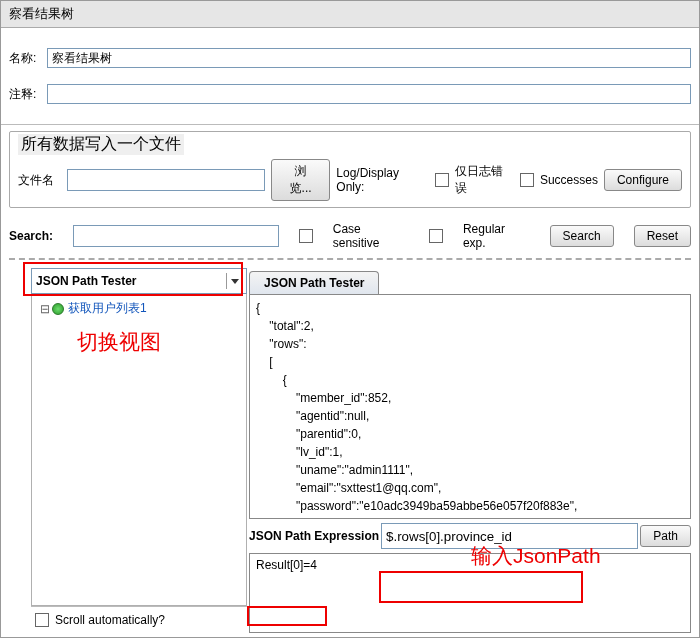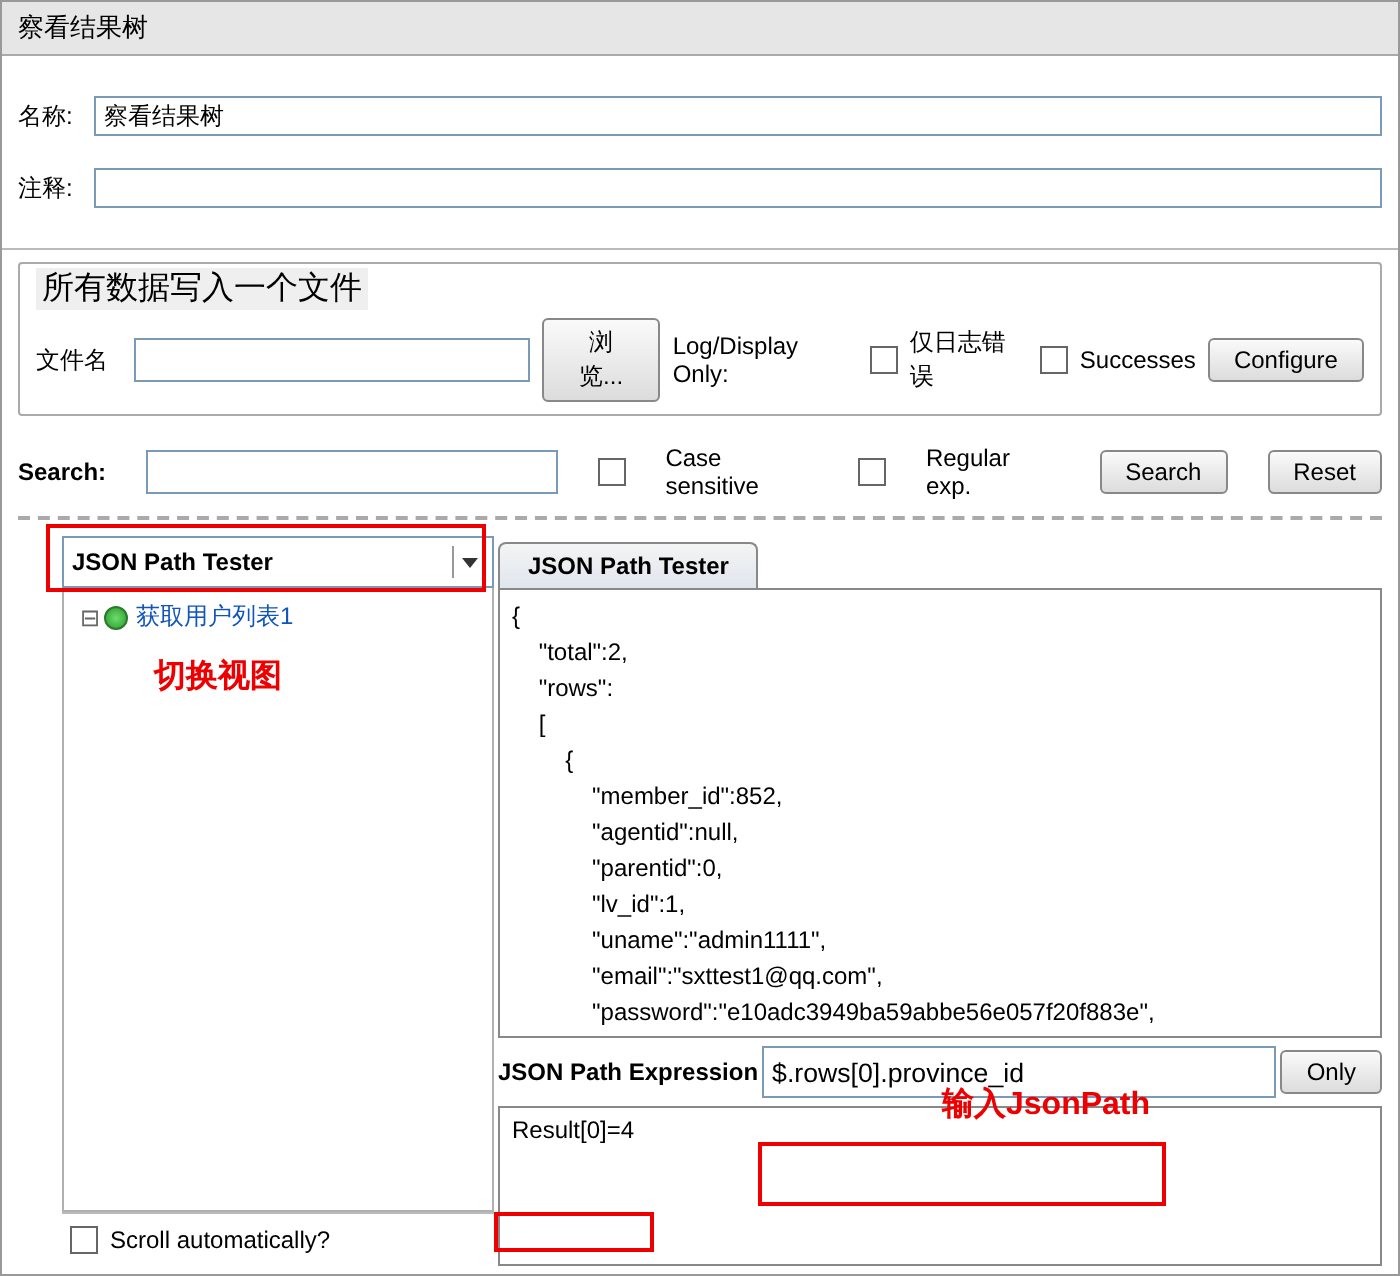--- a/index.html
+++ b/index.html
@@ -215,22 +215,22 @@
 
 .anno-box {
   position:absolute;
   border: 2px solid #e00;
   pointer-events:none;
   z-index: 50;
 }
 .anno-text {
   position:absolute;
   color: #e00;
-  font-size: 16px;
-  font-weight: bold;
+  font-size: 21px;
+  font-weight: normal;
   pointer-events:none;
   z-index: 51;
 }
 </style>
 </head>
 <body>
 
 <div class="panel">
   <div class="title-bar">察看结果树</div>
 
@@ -306,21 +306,21 @@
             "uname":"admin1111",
             "email":"sxttest1@qq.com",
             "password":"e10adc3949ba59abbe56e057f20f883e",
             "regtime":1561629577,
             "pw_answer":null,
             "pw_question":null,
             "name":"sxttest1"</div>
       <div class="expr-bar">
         <span class="lbl">JSON Path Expression</span>
         <input type="text" value="$.rows[0].province_id" style="">
-        <button class="btn">Only</button>
+        <button class="btn">Path</button>
       </div>
       <div class="result-area">Result[0]=4</div>
     </div>
 
     <div class="anno-box" style="left:-8px; top:-6px; width:220px; height:34px;"></div>
     <div class="anno-text" style="left:46px; top:60px;">切换视图</div>
 
     <div class="anno-box" style="left:348px; top:303px; width:204px; height:32px;"></div>
     <div class="anno-text" style="left:440px; top:274px;">输入JsonPath</div>
 

